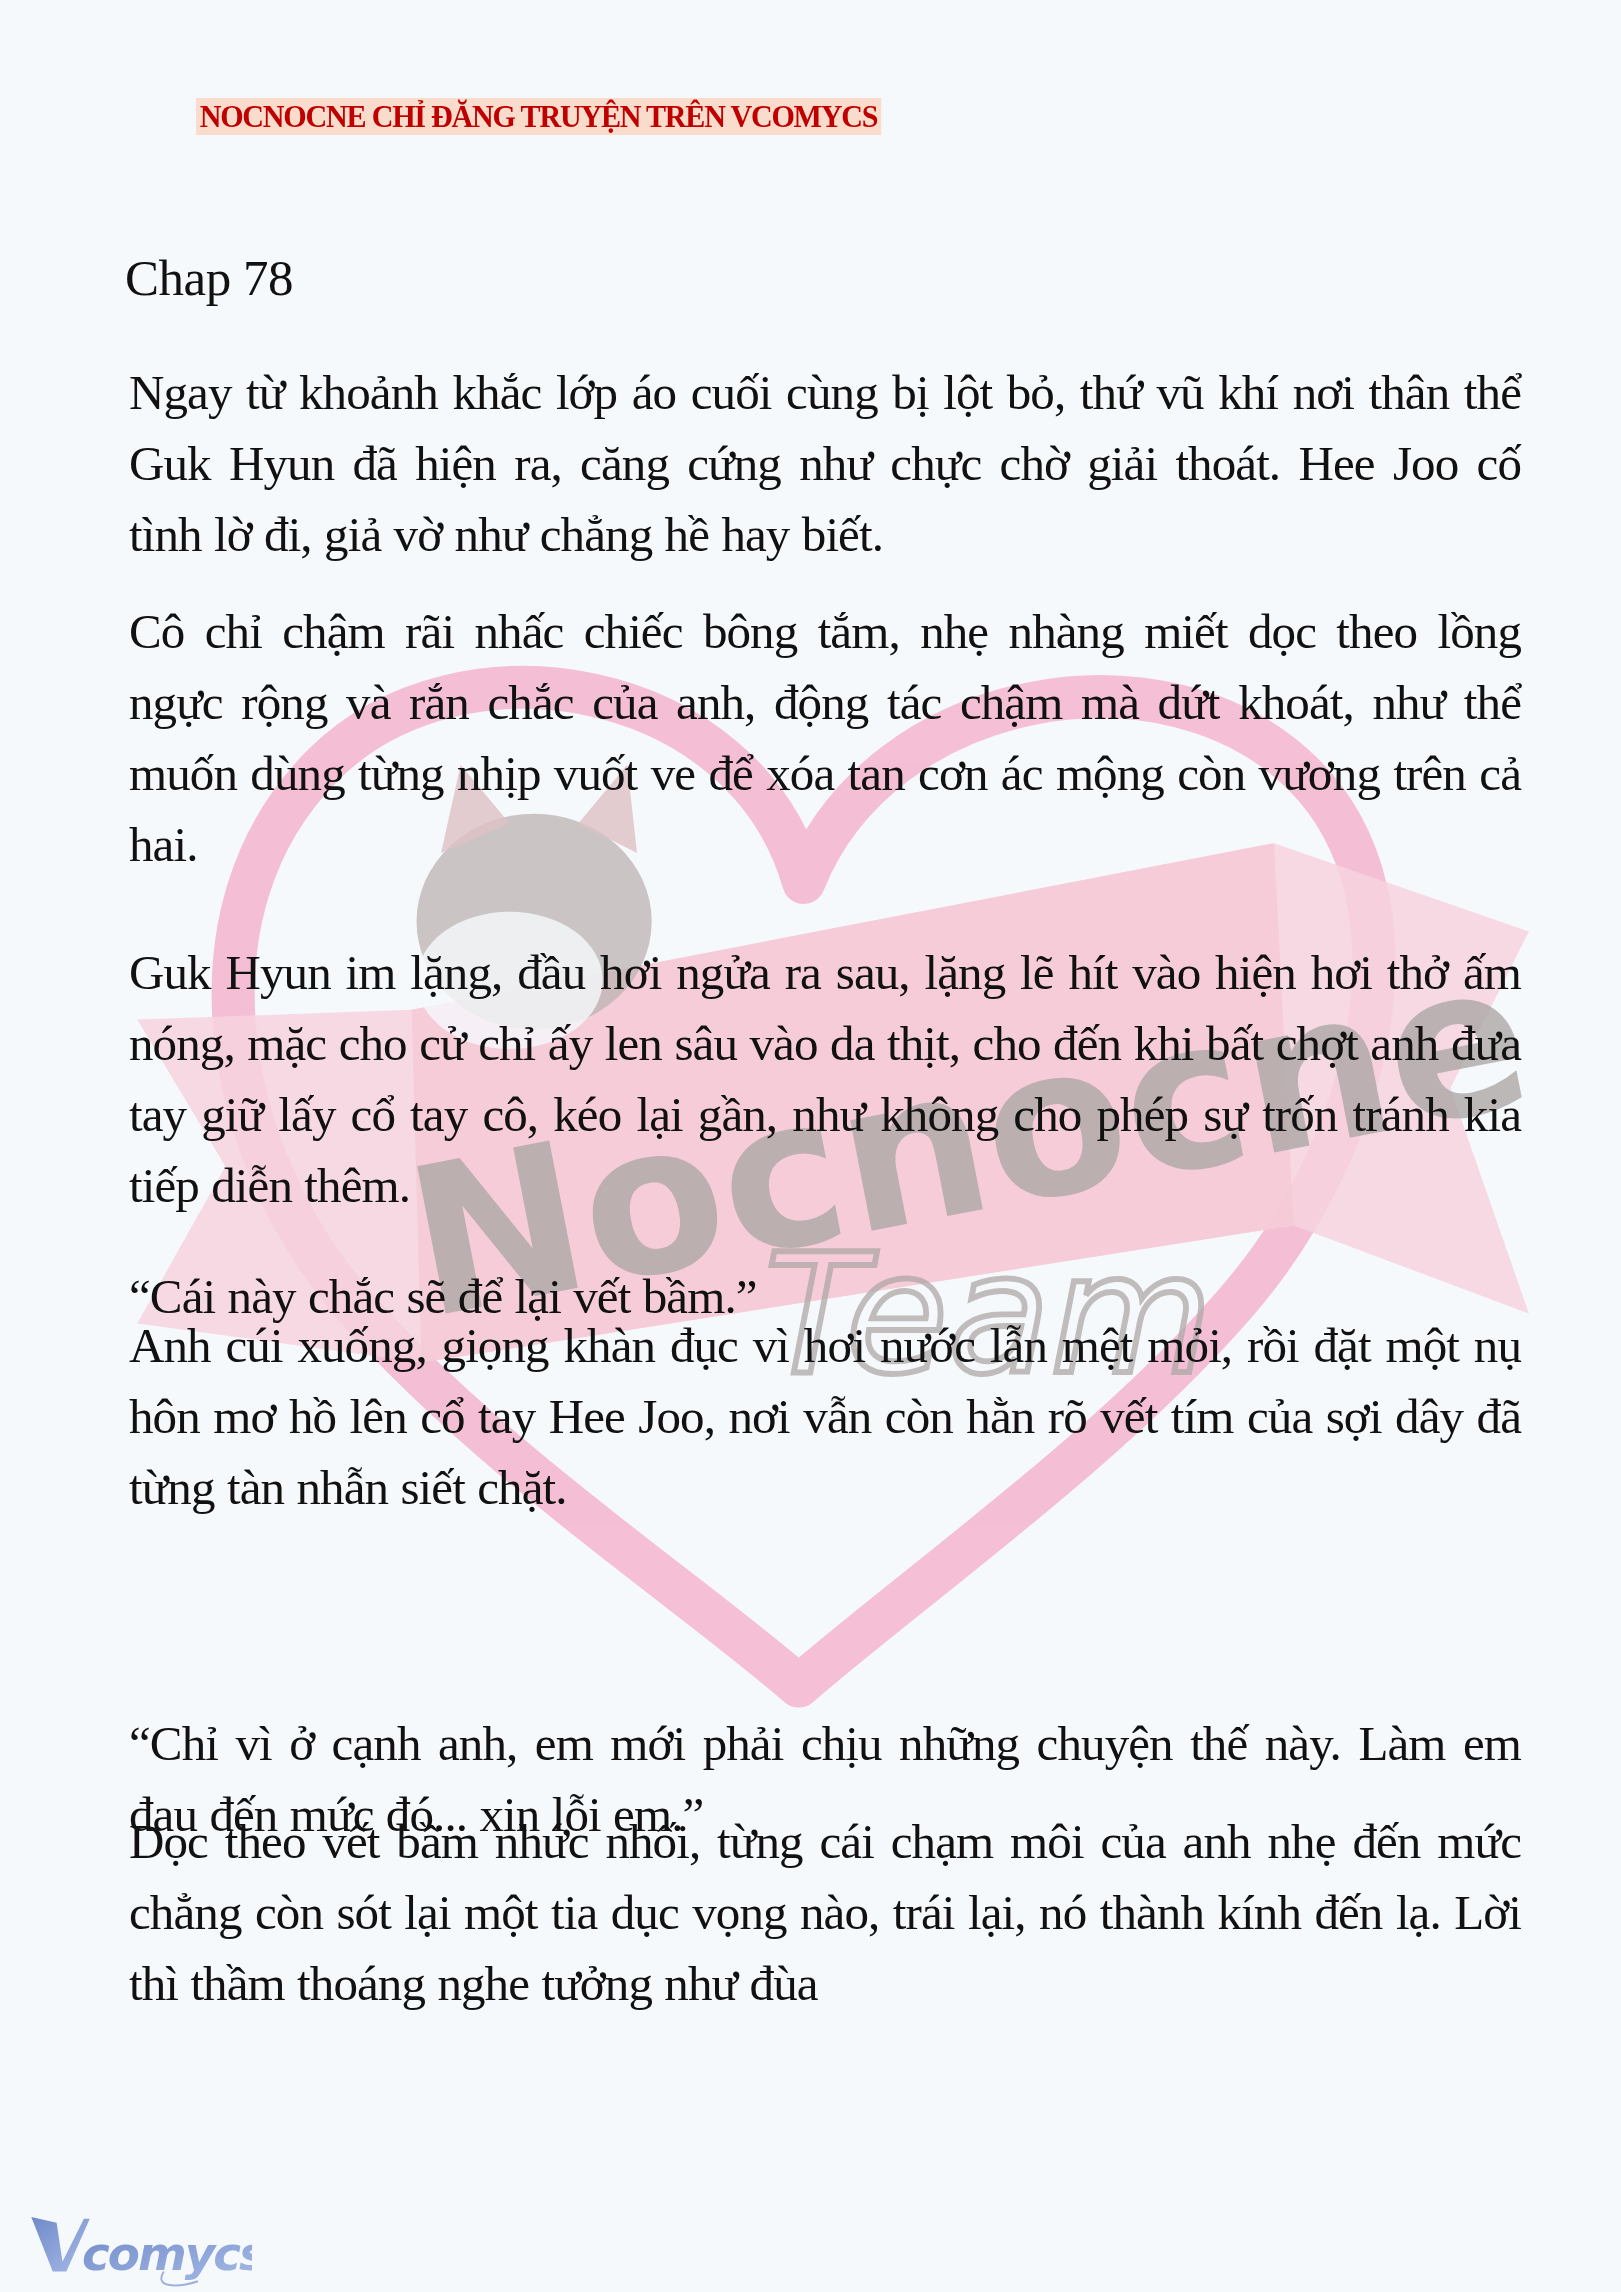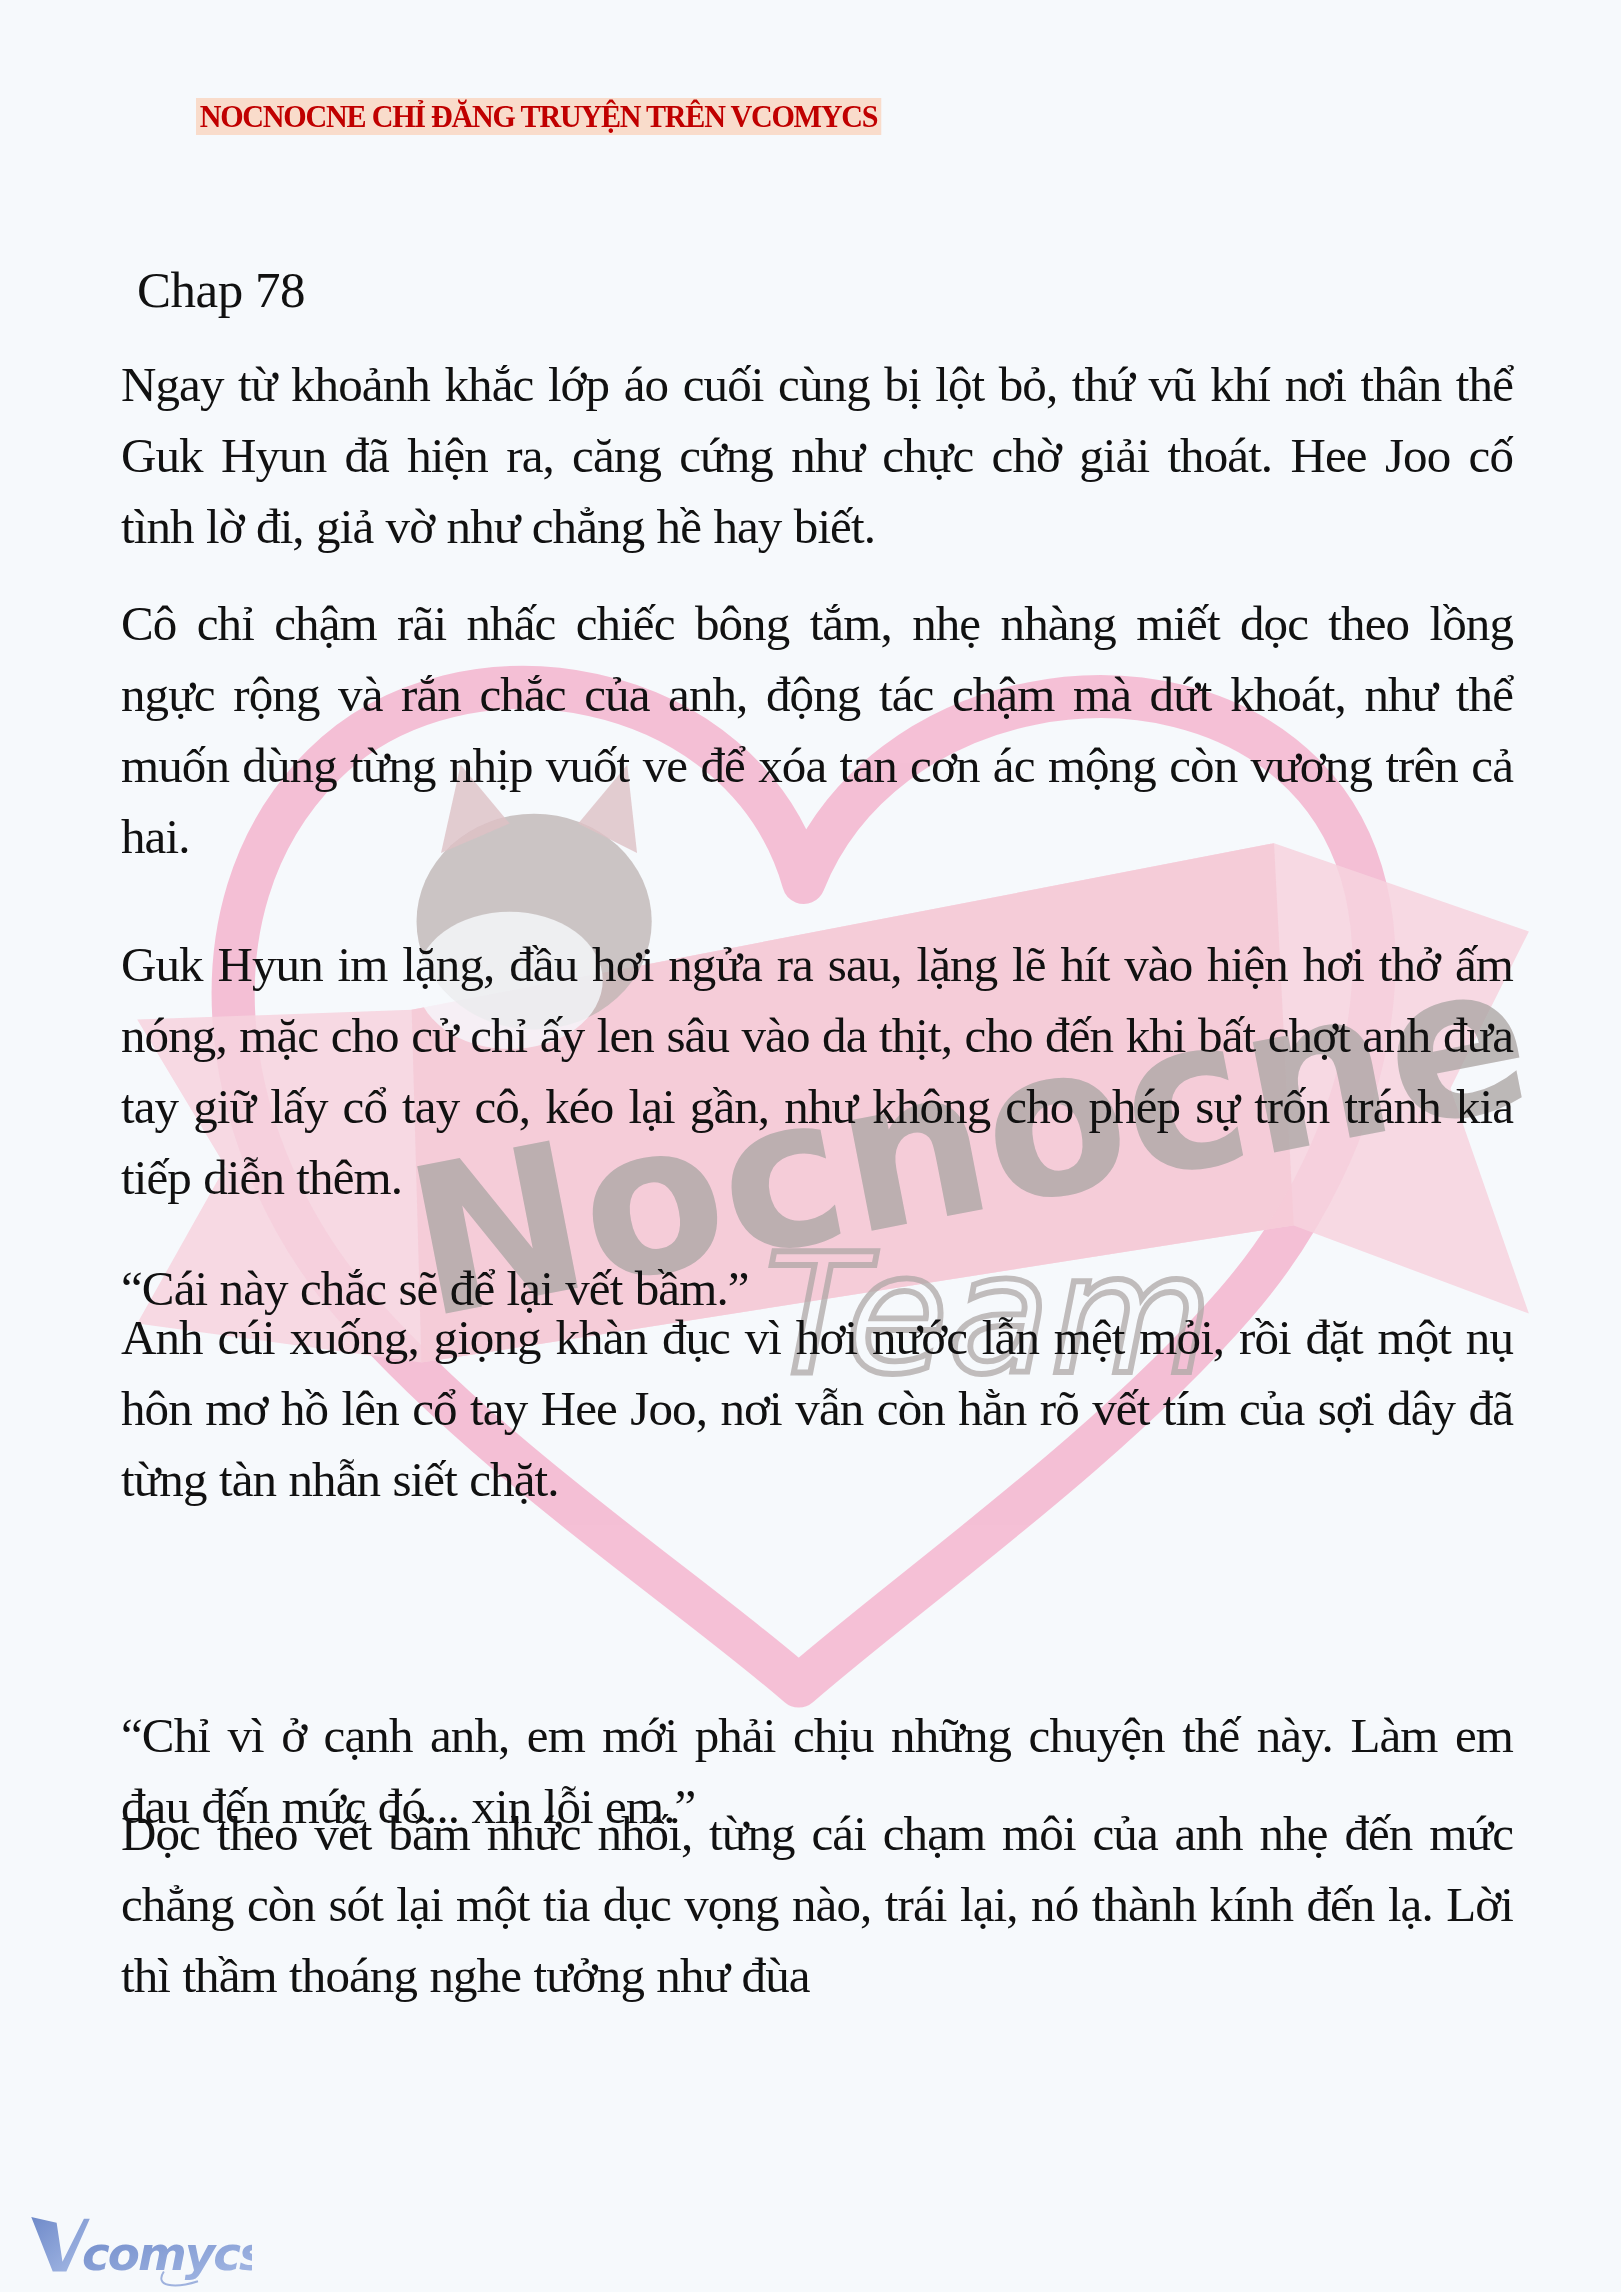--- a/index.html
+++ b/index.html
@@ -23,25 +23,25 @@
     letter-spacing: -1.3px;
     transform: scaleX(0.94); transform-origin: left center;
     white-space: nowrap; z-index: 2;
   }
   .content {
     position: absolute; left: 121px; top: 0; width: 1392px; z-index: 2;
     color: #111;
   }
   .chap {
     position: absolute; left: 0; top: 245px;
-    font-size: 51px; line-height: 59px; margin: 16px; font-weight: normal;
+    font-size: 51px; line-height: 59px; margin: 4px; font-weight: normal;
     letter-spacing: -0.5px;
   }
   .para {
-    position: absolute; left: 0; width: 1392px; margin: 0;
+    position: absolute; left: 0; width: 1392px; margin: 8px;
     font-size: 49px; line-height: 71px;
     text-align: justify; text-align-last: left;
     letter-spacing: -0.9px; word-spacing: 1px;
   }
   .logo {
     position: absolute; left: 27.4px; top: 2213px; z-index: 2;
   }
 </style>
 </head>
 <body>

